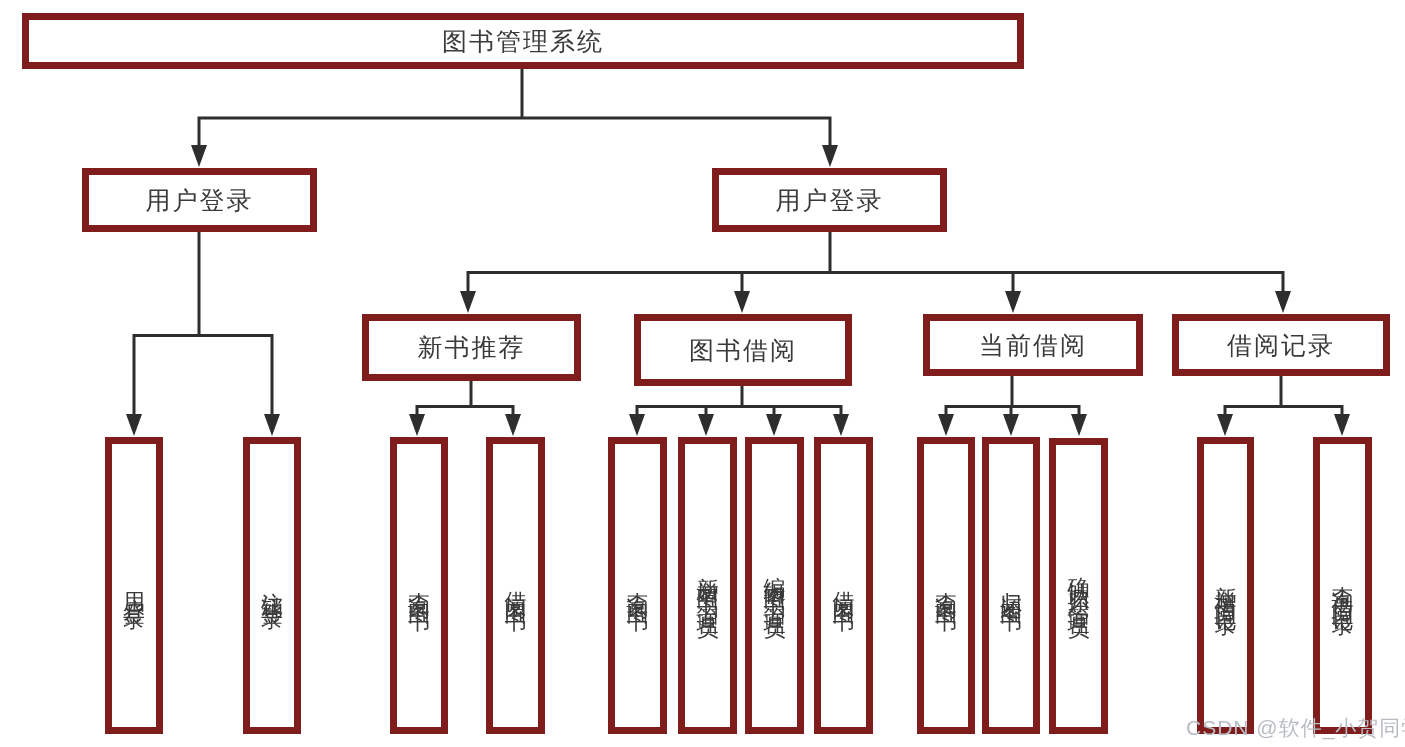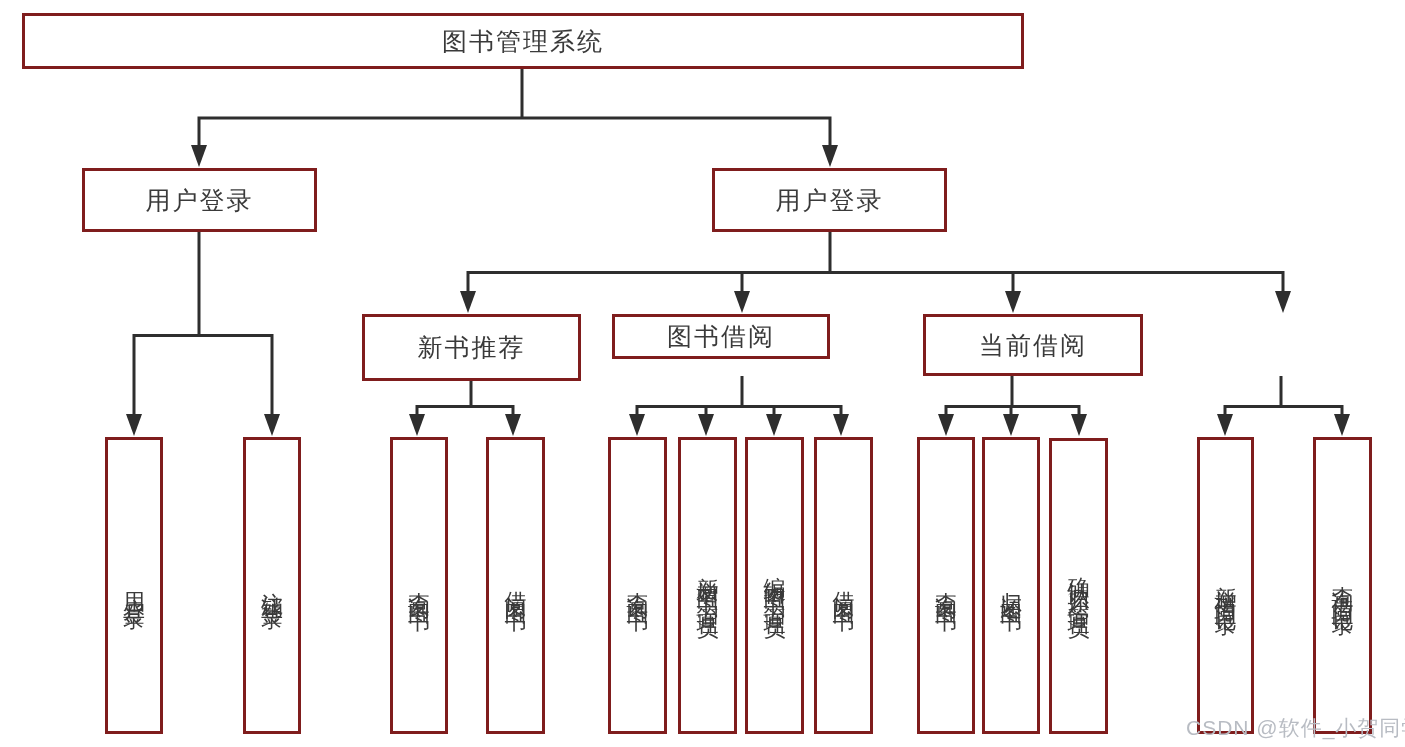--- a/index.html
+++ b/index.html
@@ -7,21 +7,21 @@
     position:relative;
     width:1405px;height:747px;
     background:#ffffff;
     font-family:"Liberation Sans","DejaVu Sans",sans-serif;
     overflow:hidden;
   }
   #connectors{position:absolute;left:0;top:0;z-index:1;}
   .box{
     position:absolute;
     box-sizing:border-box;
-    border:3px solid #7f1d1d;
+    border:7px solid #7f1d1d;
     background:#ffffff;
     display:flex;
     align-items:center;
     justify-content:center;
     color:#3a3a3a;
     z-index:2;
   }
   .h-label{
     font-size:25px;
     letter-spacing:2px;
@@ -88,22 +88,23 @@
       <polygon points="1334,414 1350,414 1342,436"></polygon>
     </g>
   </svg>
 
   <div class="box h-label" style="left:22px;top:13px;width:1002px;height:56px;">图书管理系统</div>
 
   <div class="box h-label" style="left:82px;top:168px;width:235px;height:64px;">用户登录</div>
   <div class="box h-label" style="left:712px;top:168px;width:235px;height:64px;">用户登录</div>
 
   <div class="box h-label" style="left:362px;top:314px;width:219px;height:67px;">新书推荐</div>
-  <div class="box h-label" style="left:612px;top:314px;width:218px;height:45px;">图书借阅</div>
+  <div class="box h-label" style="left:634px;top:314px;width:218px;height:72px;">图书借阅</div>
   <div class="box h-label" style="left:903px;top:314px;width:220px;height:62px;margin-left:20px;">当前借阅</div>
+  <div class="box h-label" style="left:1172px;top:314px;width:218px;height:62px;">借阅记录</div>
 
   <div class="box leaf" style="left:105px;top:437px;width:58px;height:297px;">用户登录</div>
   <div class="box leaf" style="left:243px;top:437px;width:58px;height:297px;">注销登录</div>
 
   <div class="box leaf" style="left:390px;top:437px;width:58px;height:297px;">查询图书</div>
   <div class="box leaf" style="left:486px;top:437px;width:59px;height:297px;">借阅图书</div>
 
   <div class="box leaf" style="left:608px;top:437px;width:59px;height:297px;">查询图书</div>
   <div class="box leaf" style="left:678px;top:437px;width:59px;height:297px;">新增图书（管理员）</div>
   <div class="box leaf" style="left:745px;top:437px;width:59px;height:297px;">编辑图书（管理员）</div>

